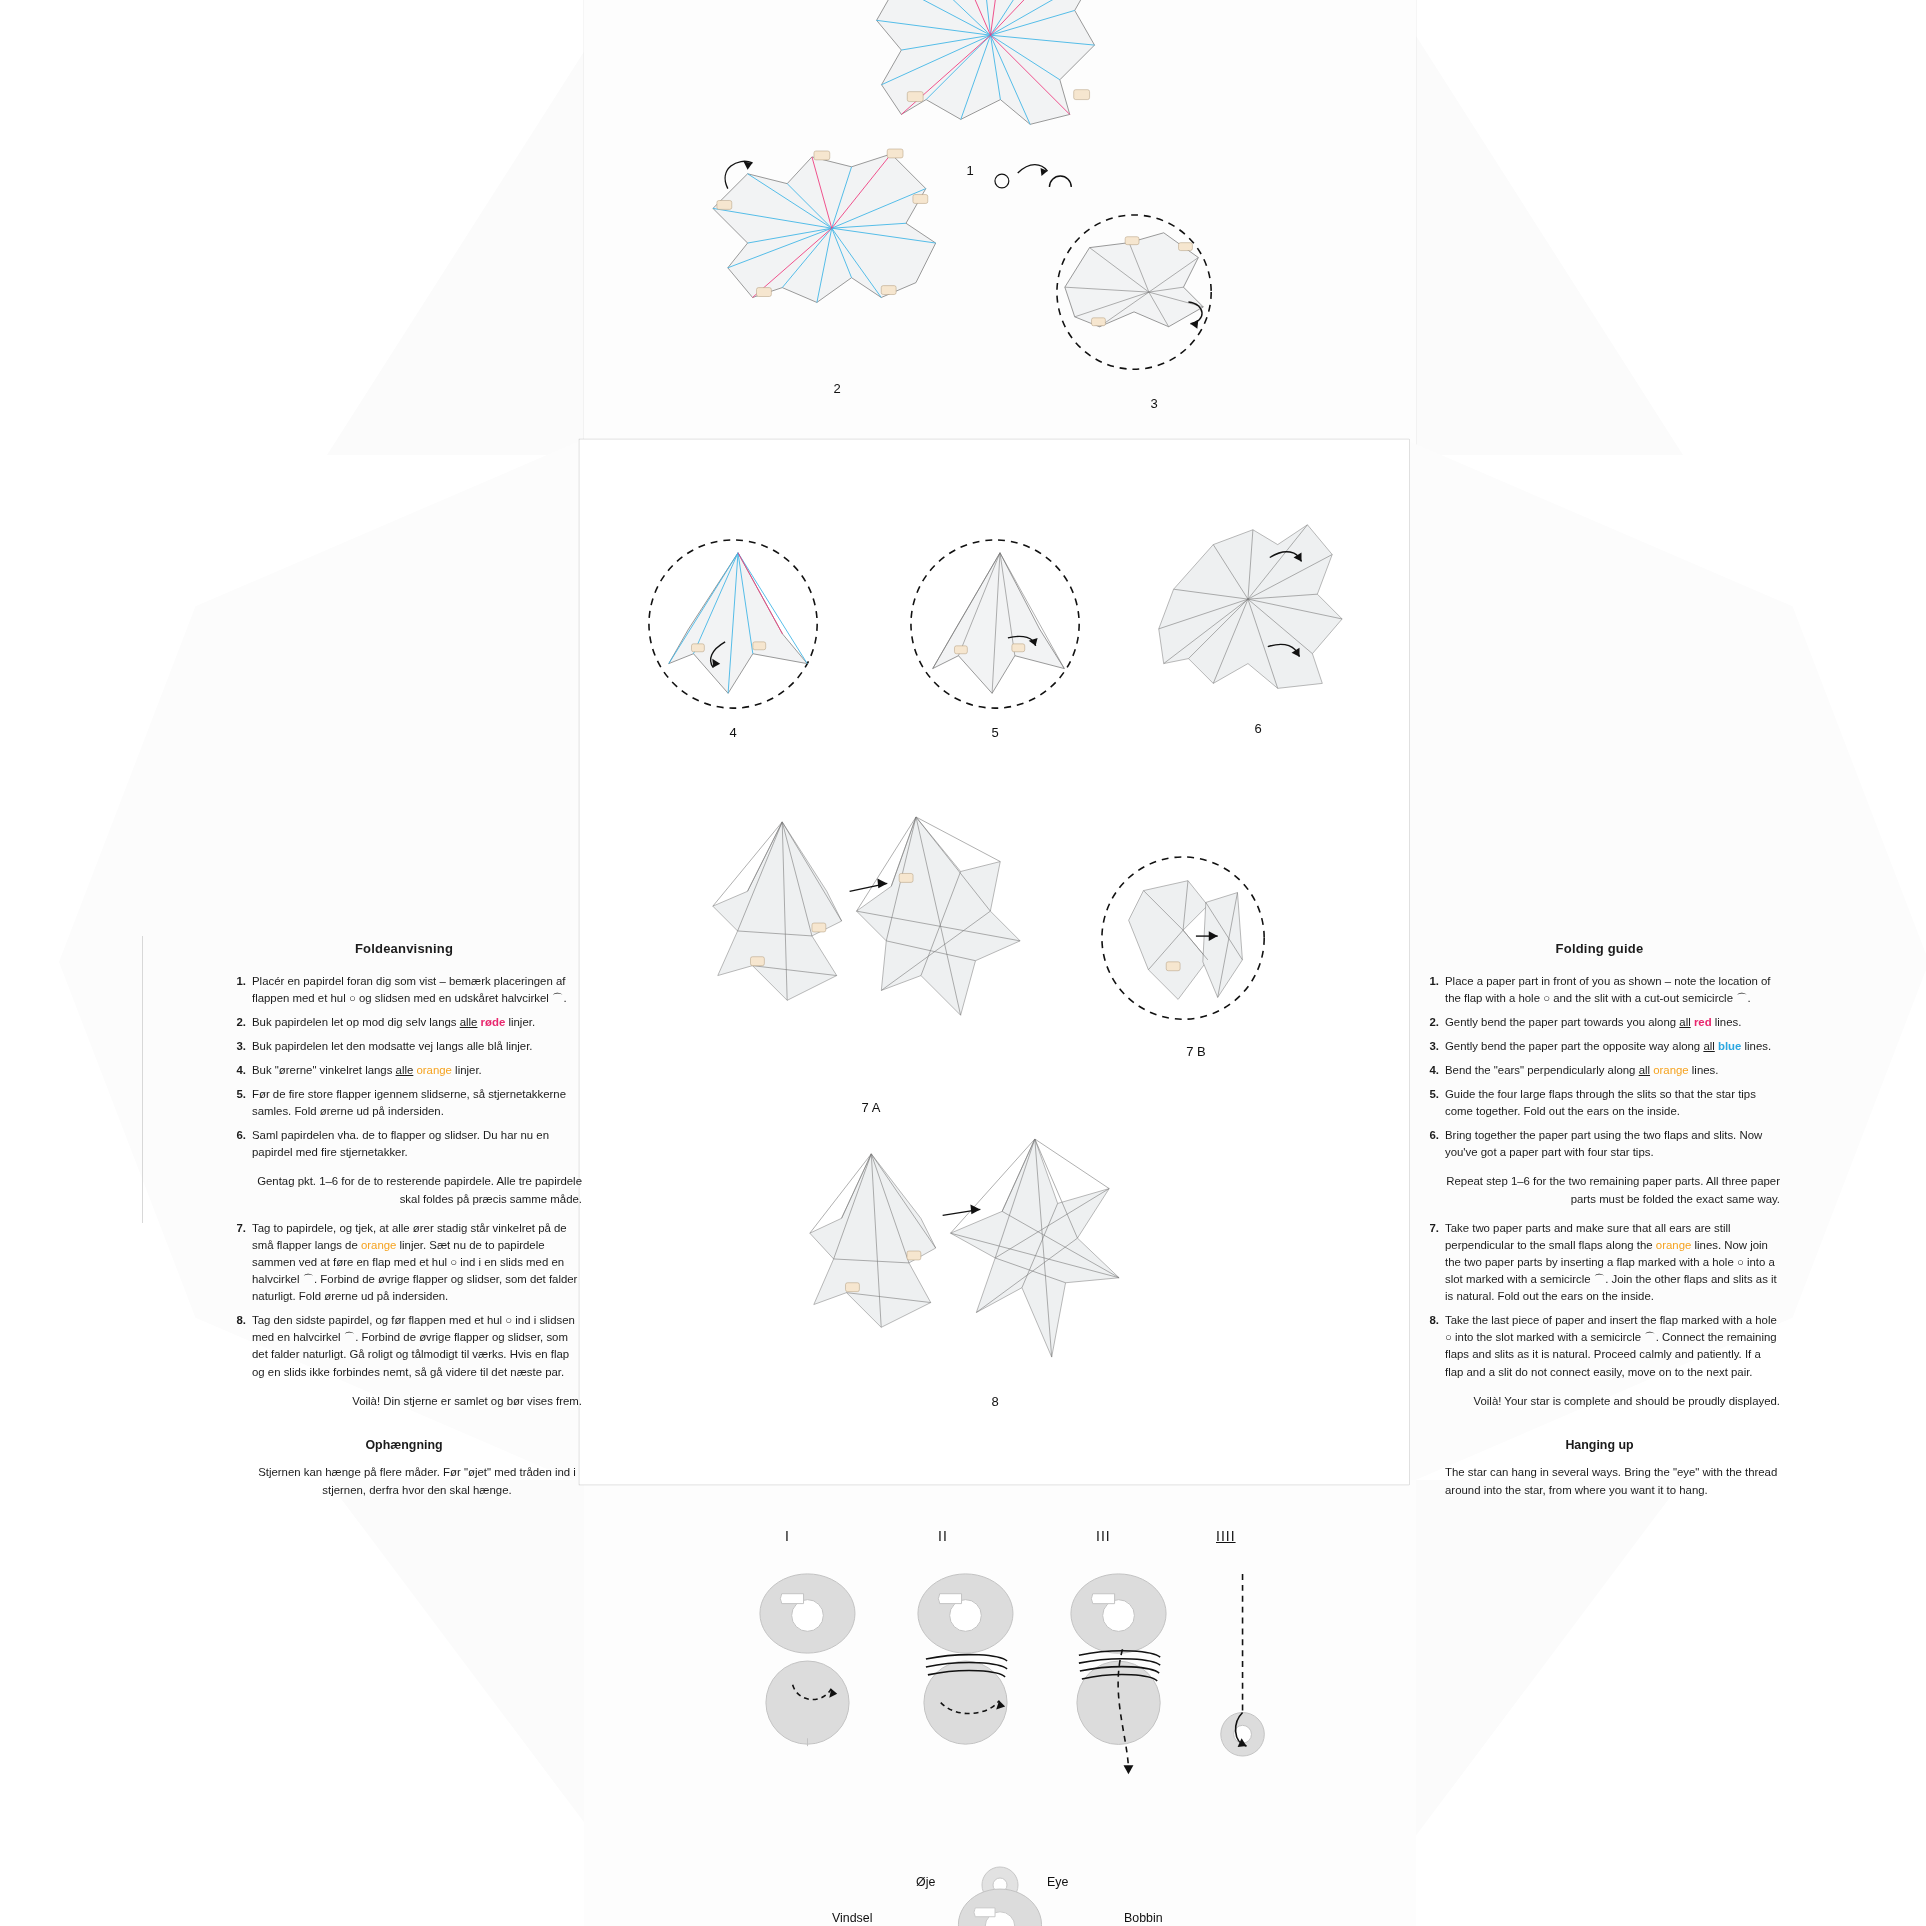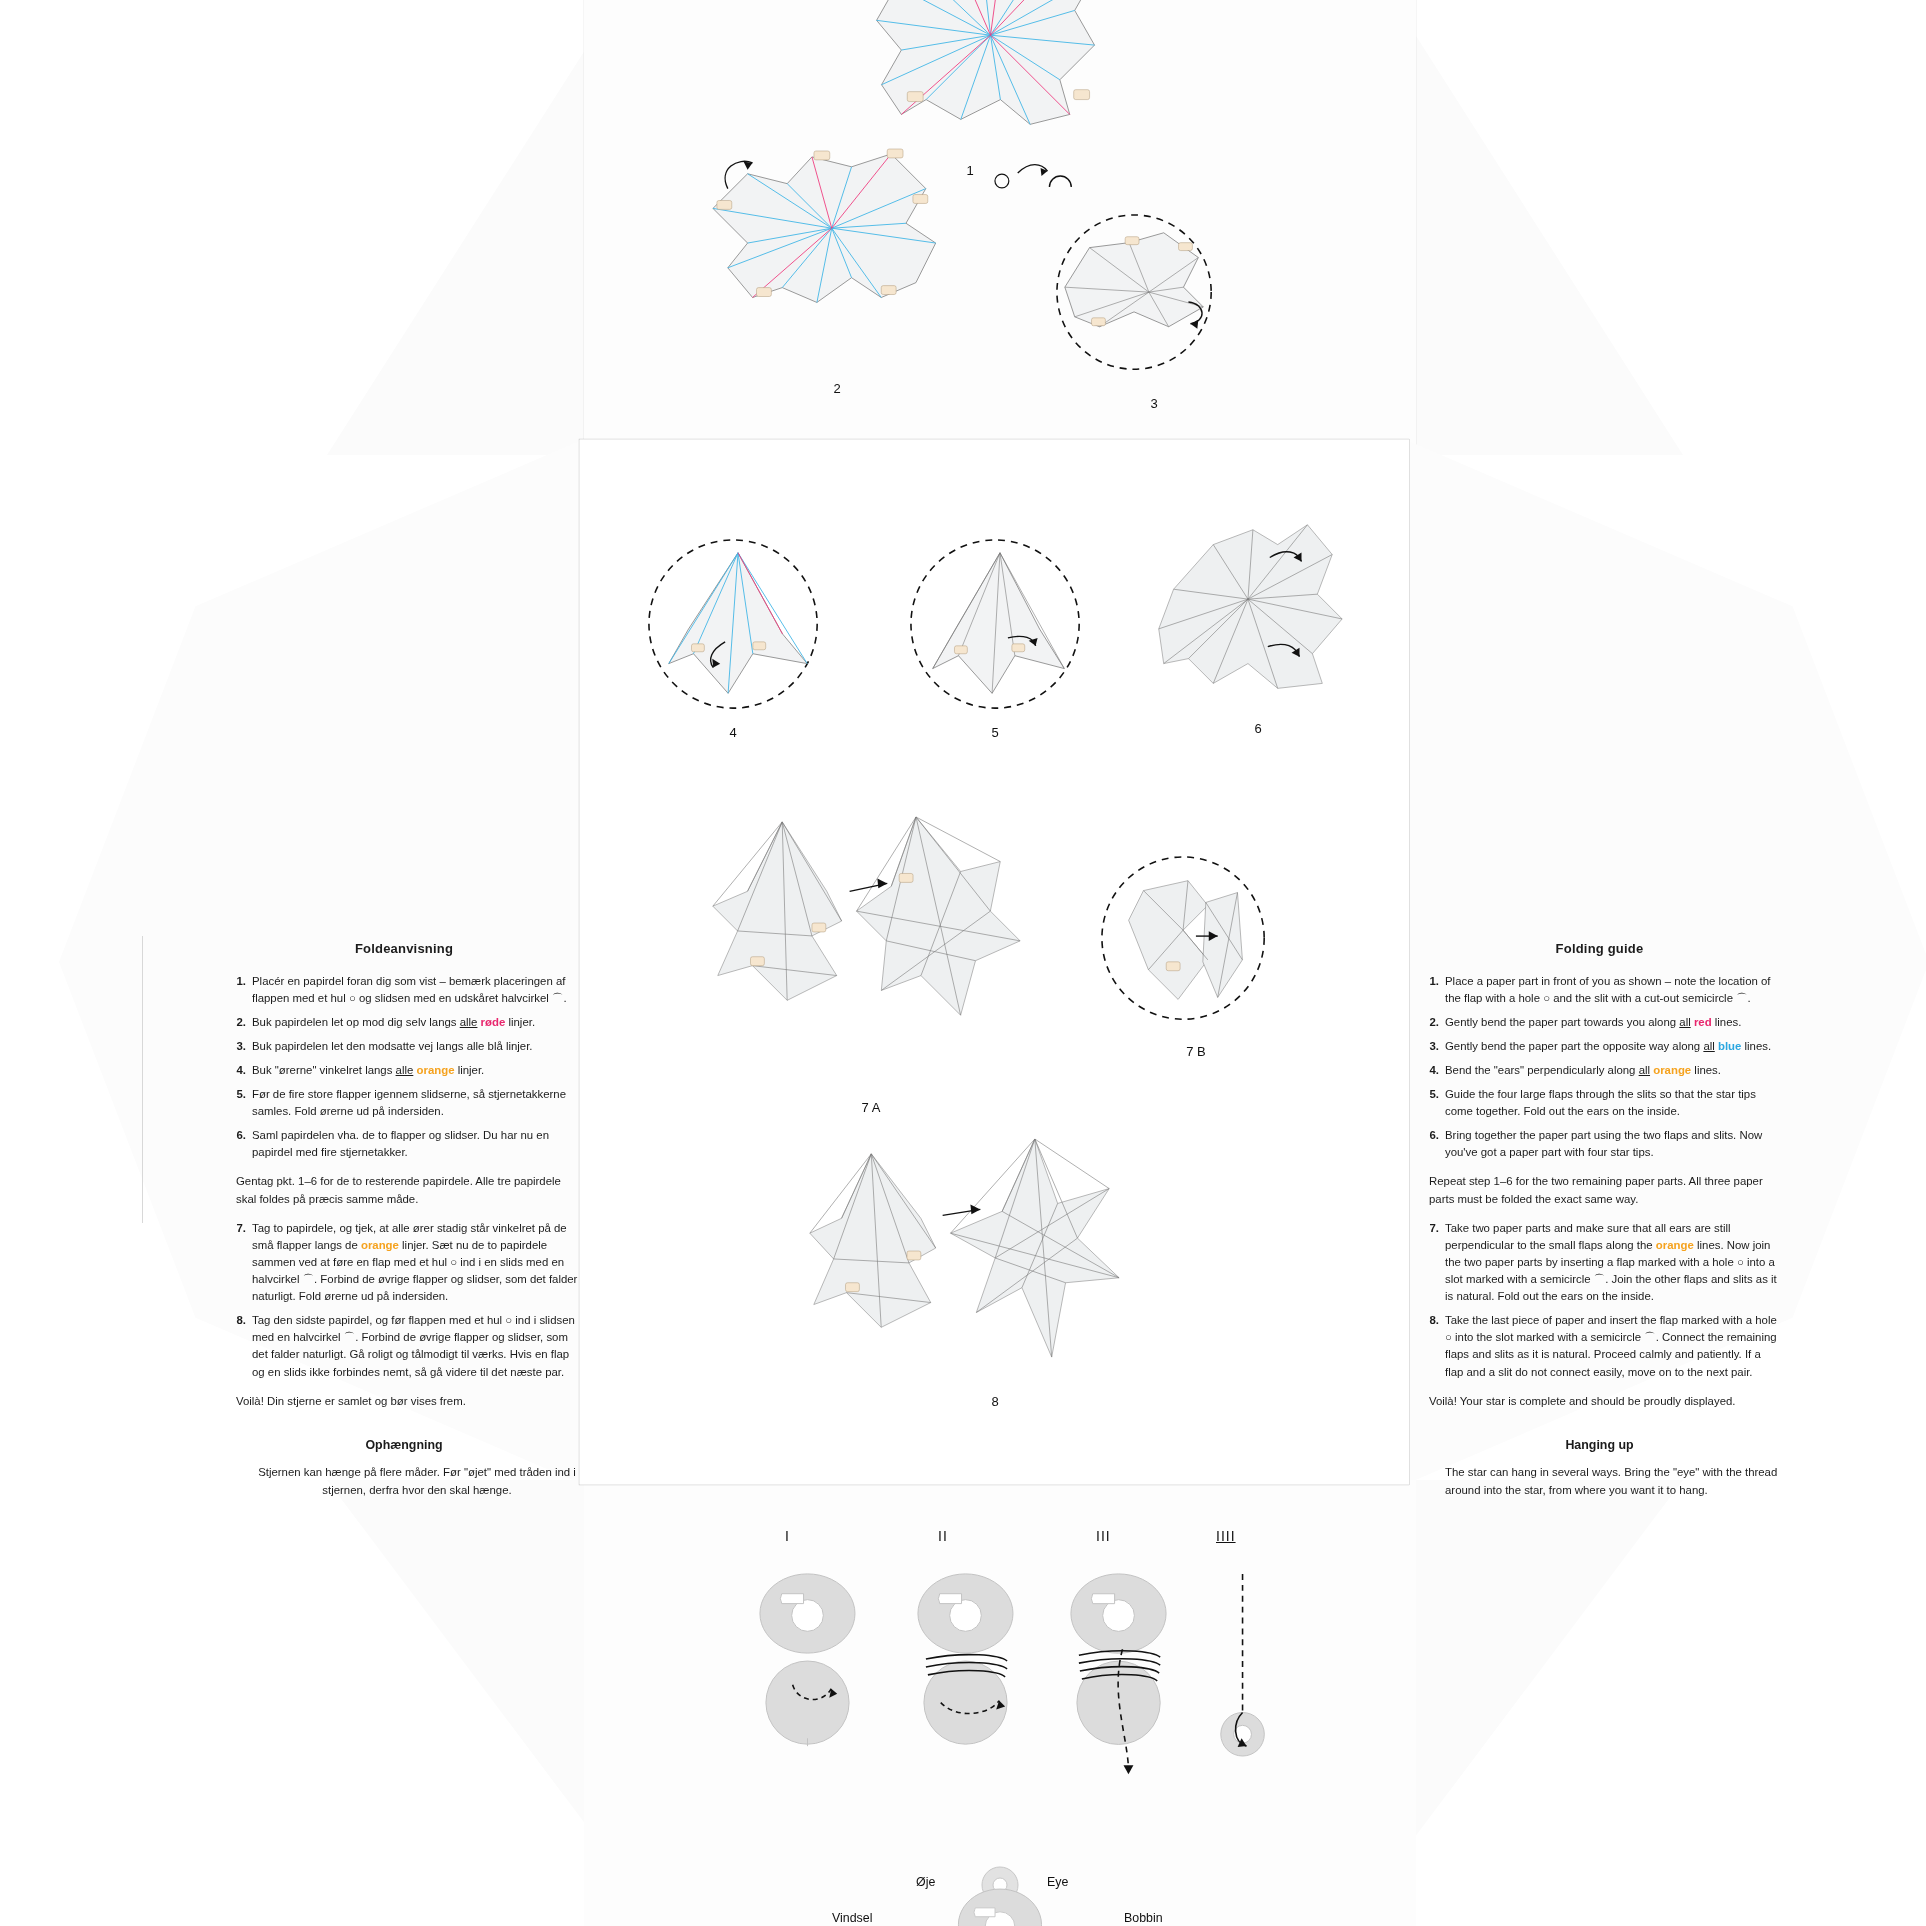--- a/index.html
+++ b/index.html
@@ -69,25 +69,25 @@
   .text-col h4{
     font-size:12.4px;margin:26px 0 10px 0;text-align:center;font-weight:bold;
   }
   ol.steps{margin:0;padding:0;list-style:none;}
   ol.steps li{
     position:relative;padding-left:26px;margin-bottom:7px;
   }
   ol.steps li .num{
     position:absolute;left:0;top:0;width:20px;text-align:right;font-weight:bold;
   }
-  .note{margin:12px 0 12px 10px;}
+  .note{margin:12px 0 12px 10px;text-align:right;}
   .u{text-decoration:underline;}
   .c-red{color:#e8266d;font-weight:bold;}
   .c-blue{color:#2ba7e0;font-weight:bold;}
-  .c-orange{color:#f5a21e;font-weight:bold;}
+  .c-orange{color:#f5a21e;font-weight:normal;}
   .col-left{left:226px;top:939px;width:356px;}
   .col-right{left:1948px;top:939px;width:356px;}
   .col-right{left:1419px;top:939px;width:361px;}
   .rule{position:absolute;left:142px;top:936px;width:1px;height:287px;background:#d8d8d8;}
 
   
   svg{display:block;overflow:visible;}
   .fig{position:absolute;}
   .caption{
     position:absolute;font-size:13px;color:#111;text-align:center;

